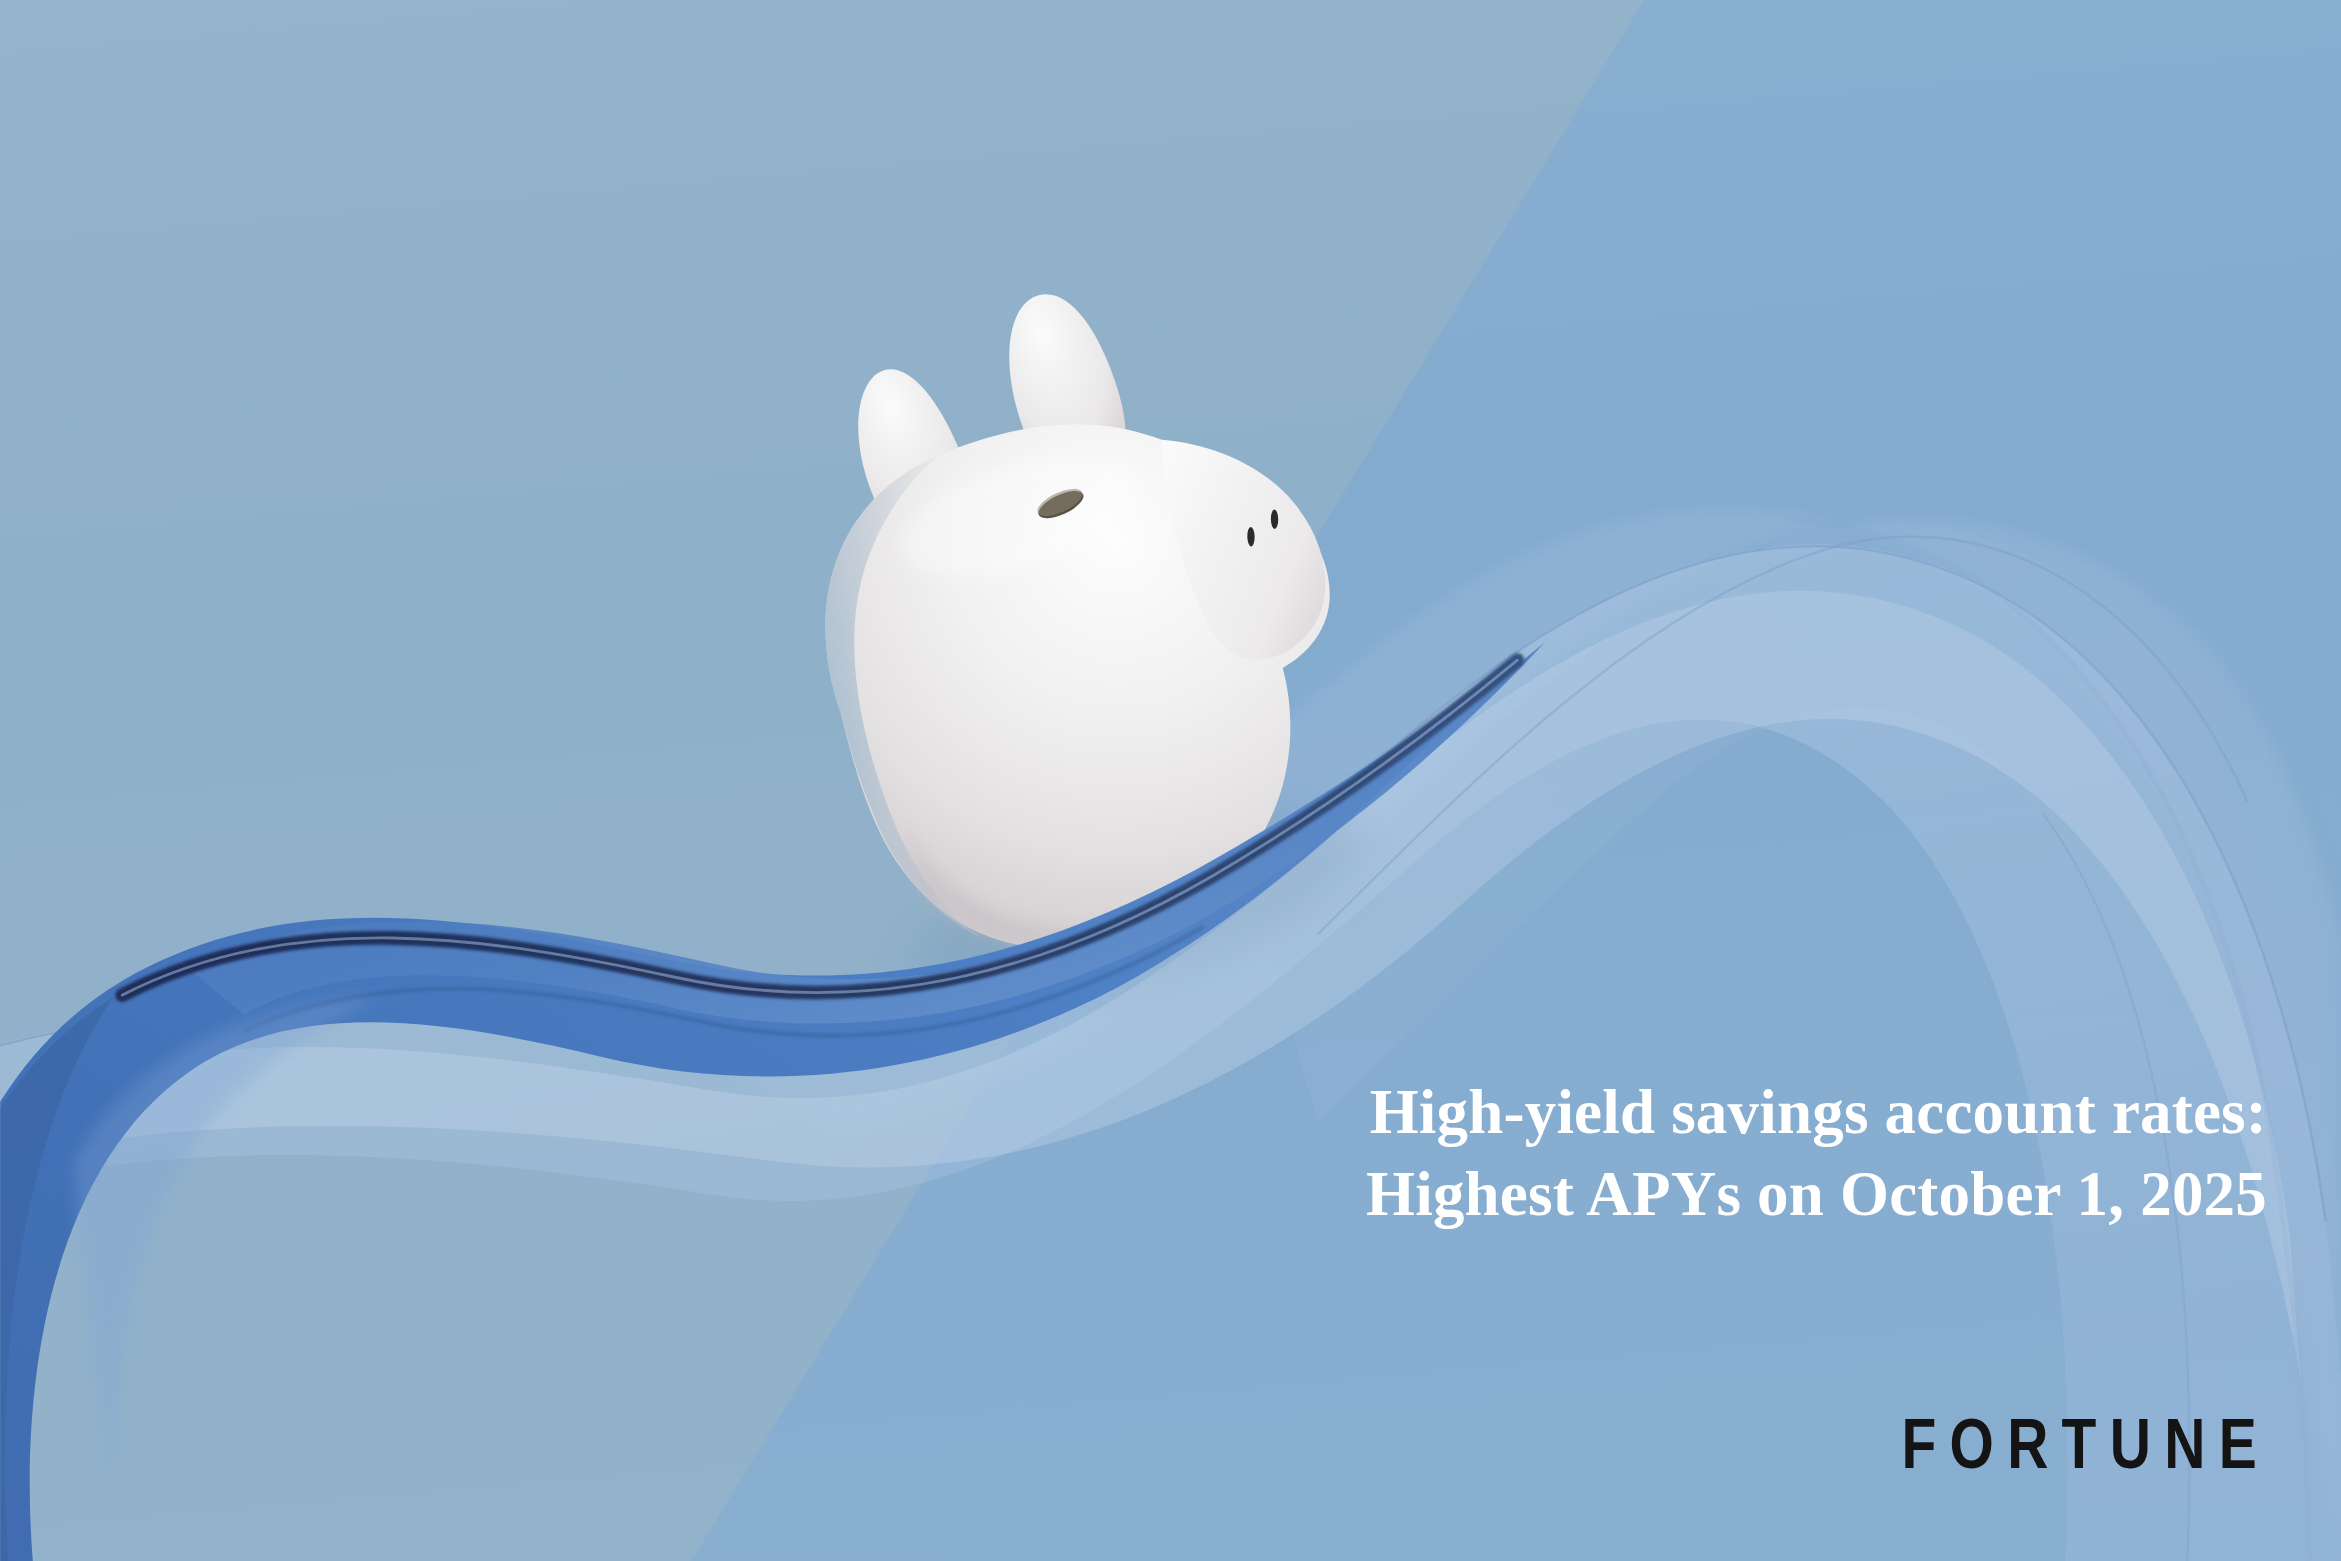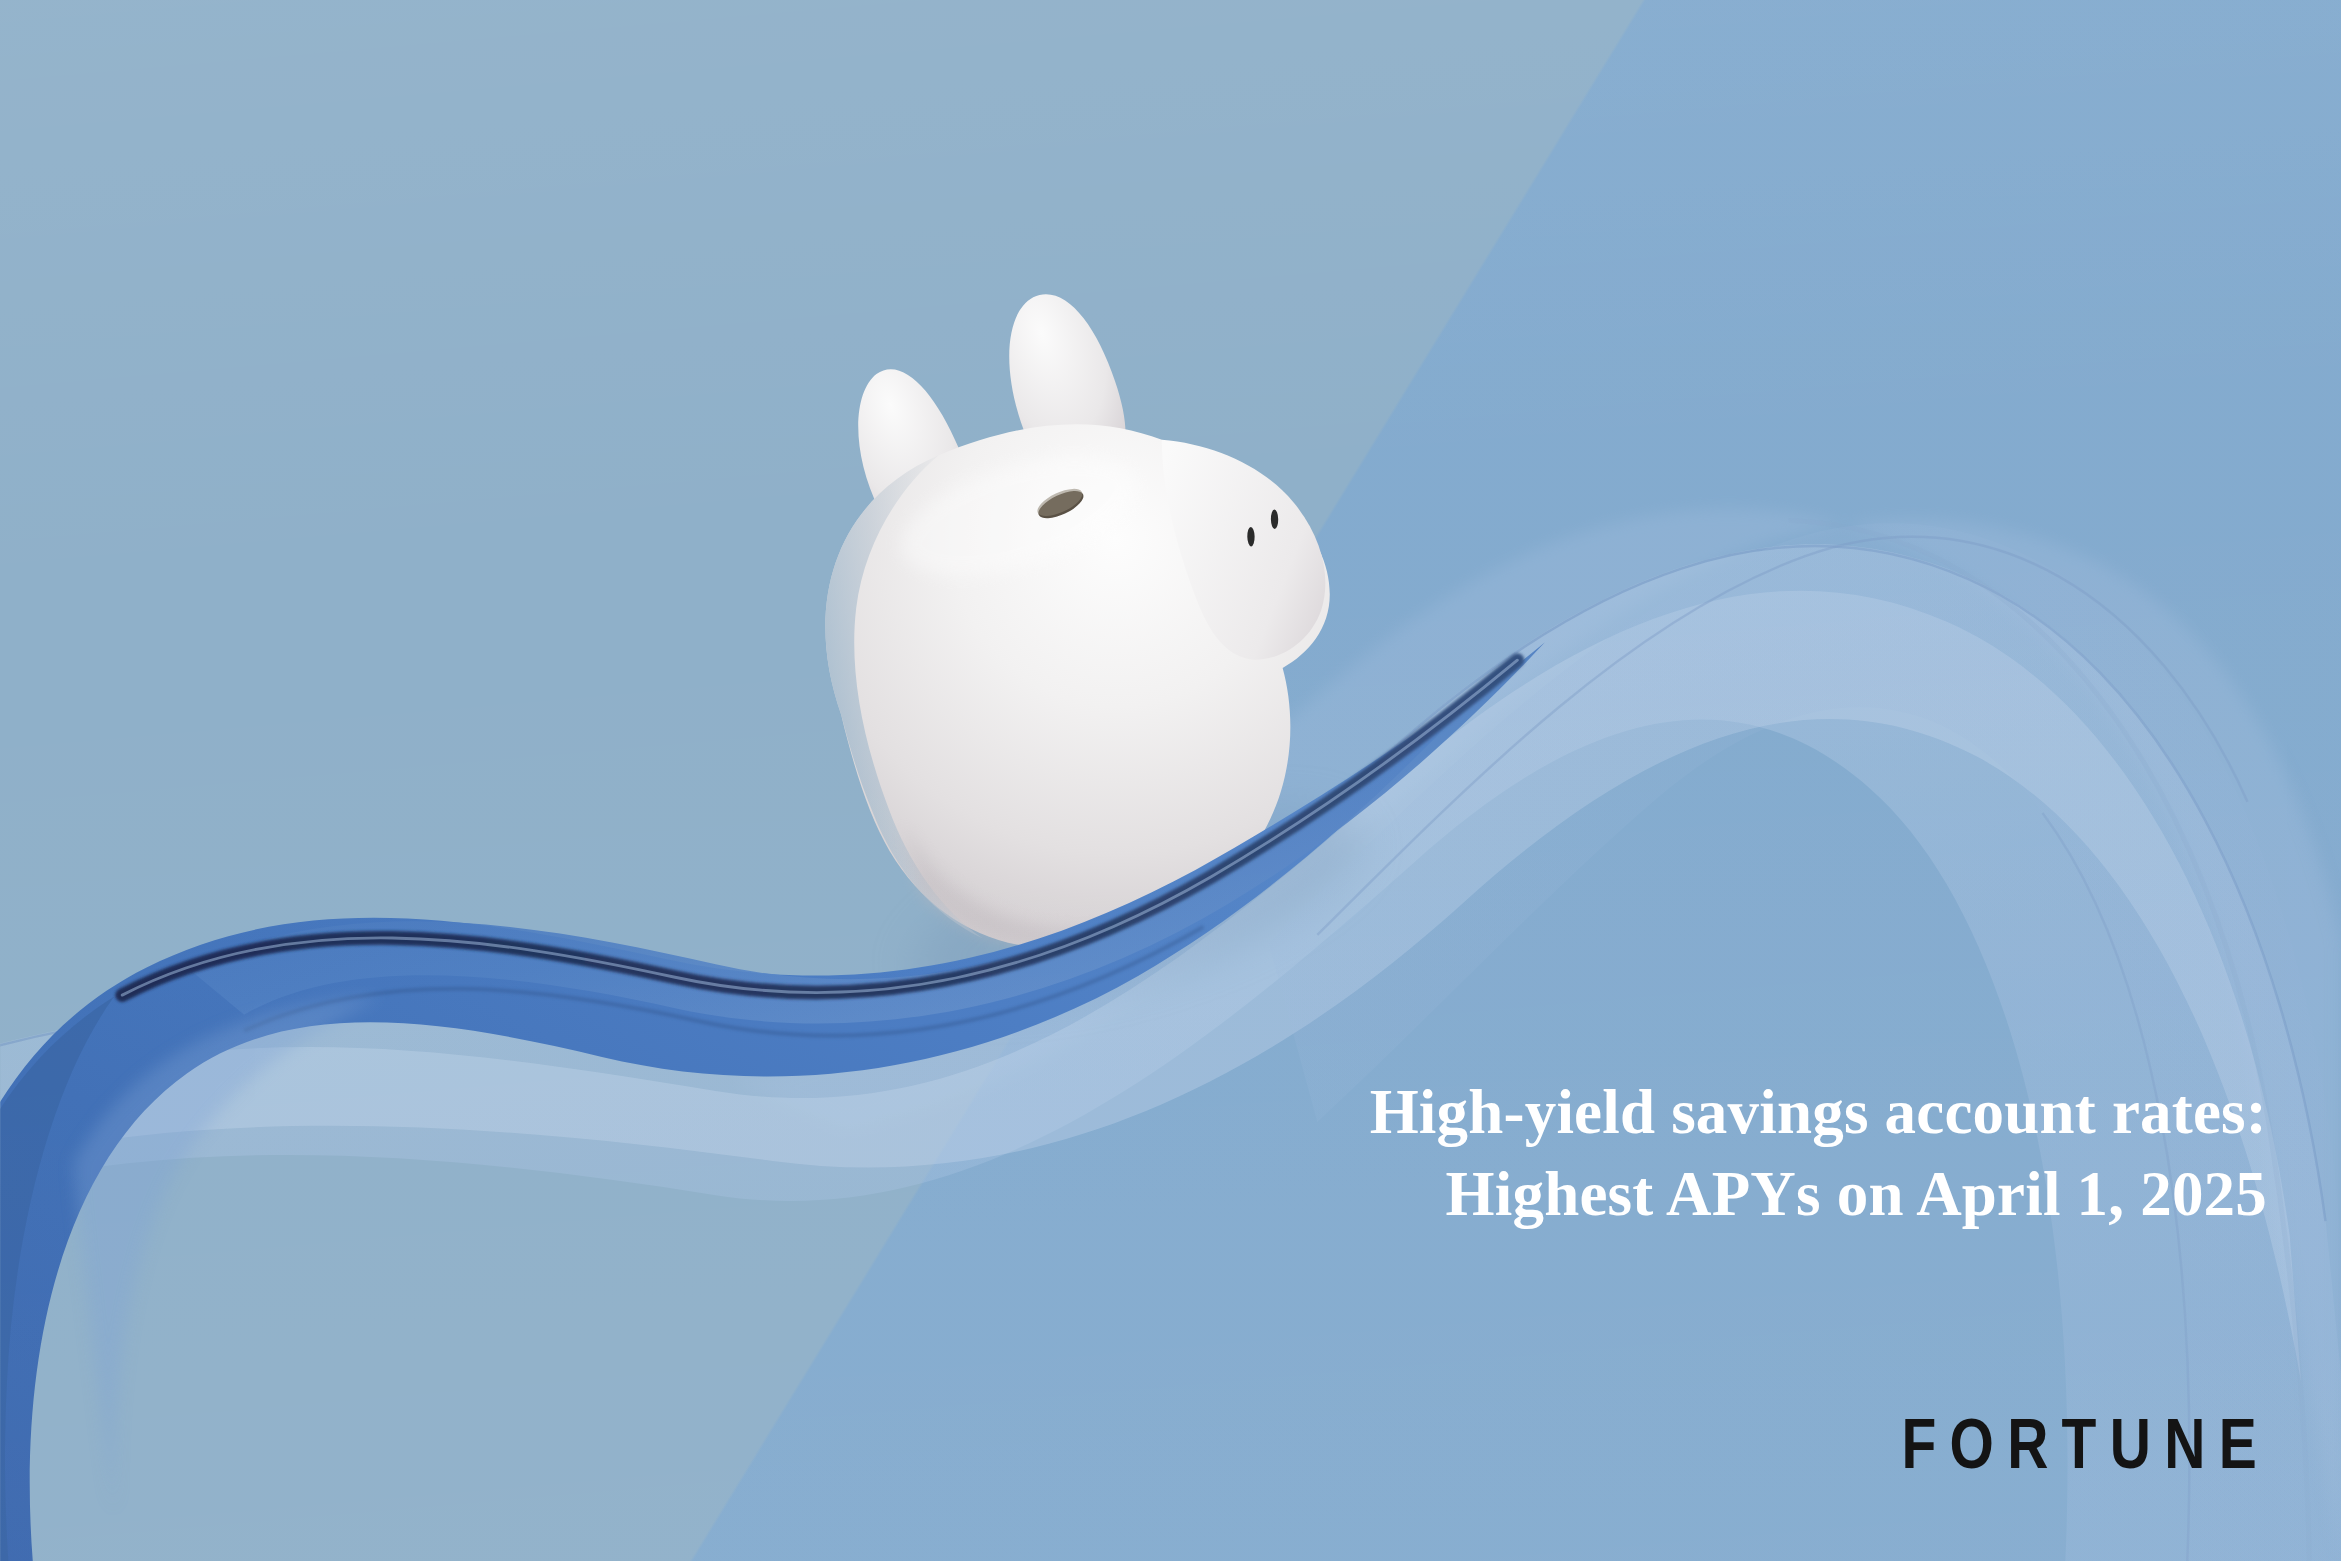--- a/index.html
+++ b/index.html
@@ -322,19 +322,19 @@
                C 2824,1590 2838,1780 2840,1920" fill="none" stroke="#8aaace" stroke-width="6" opacity="0.22"></path>
 
     </g>
   </svg>
   </div>
 
   <div class="layer" id="bg-sheen"></div>
 
   <div id="headline">
     <span class="hl-line">High-yield savings account rates:</span>
-    <span class="hl-line">Highest APYs on April 1, 2025</span>
+    <span class="hl-line">Highest APYs on October 1, 2025</span>
   </div>
 
   <div id="brand">FORTUNE</div>
 
 </div>
 
 
 </body></html>

